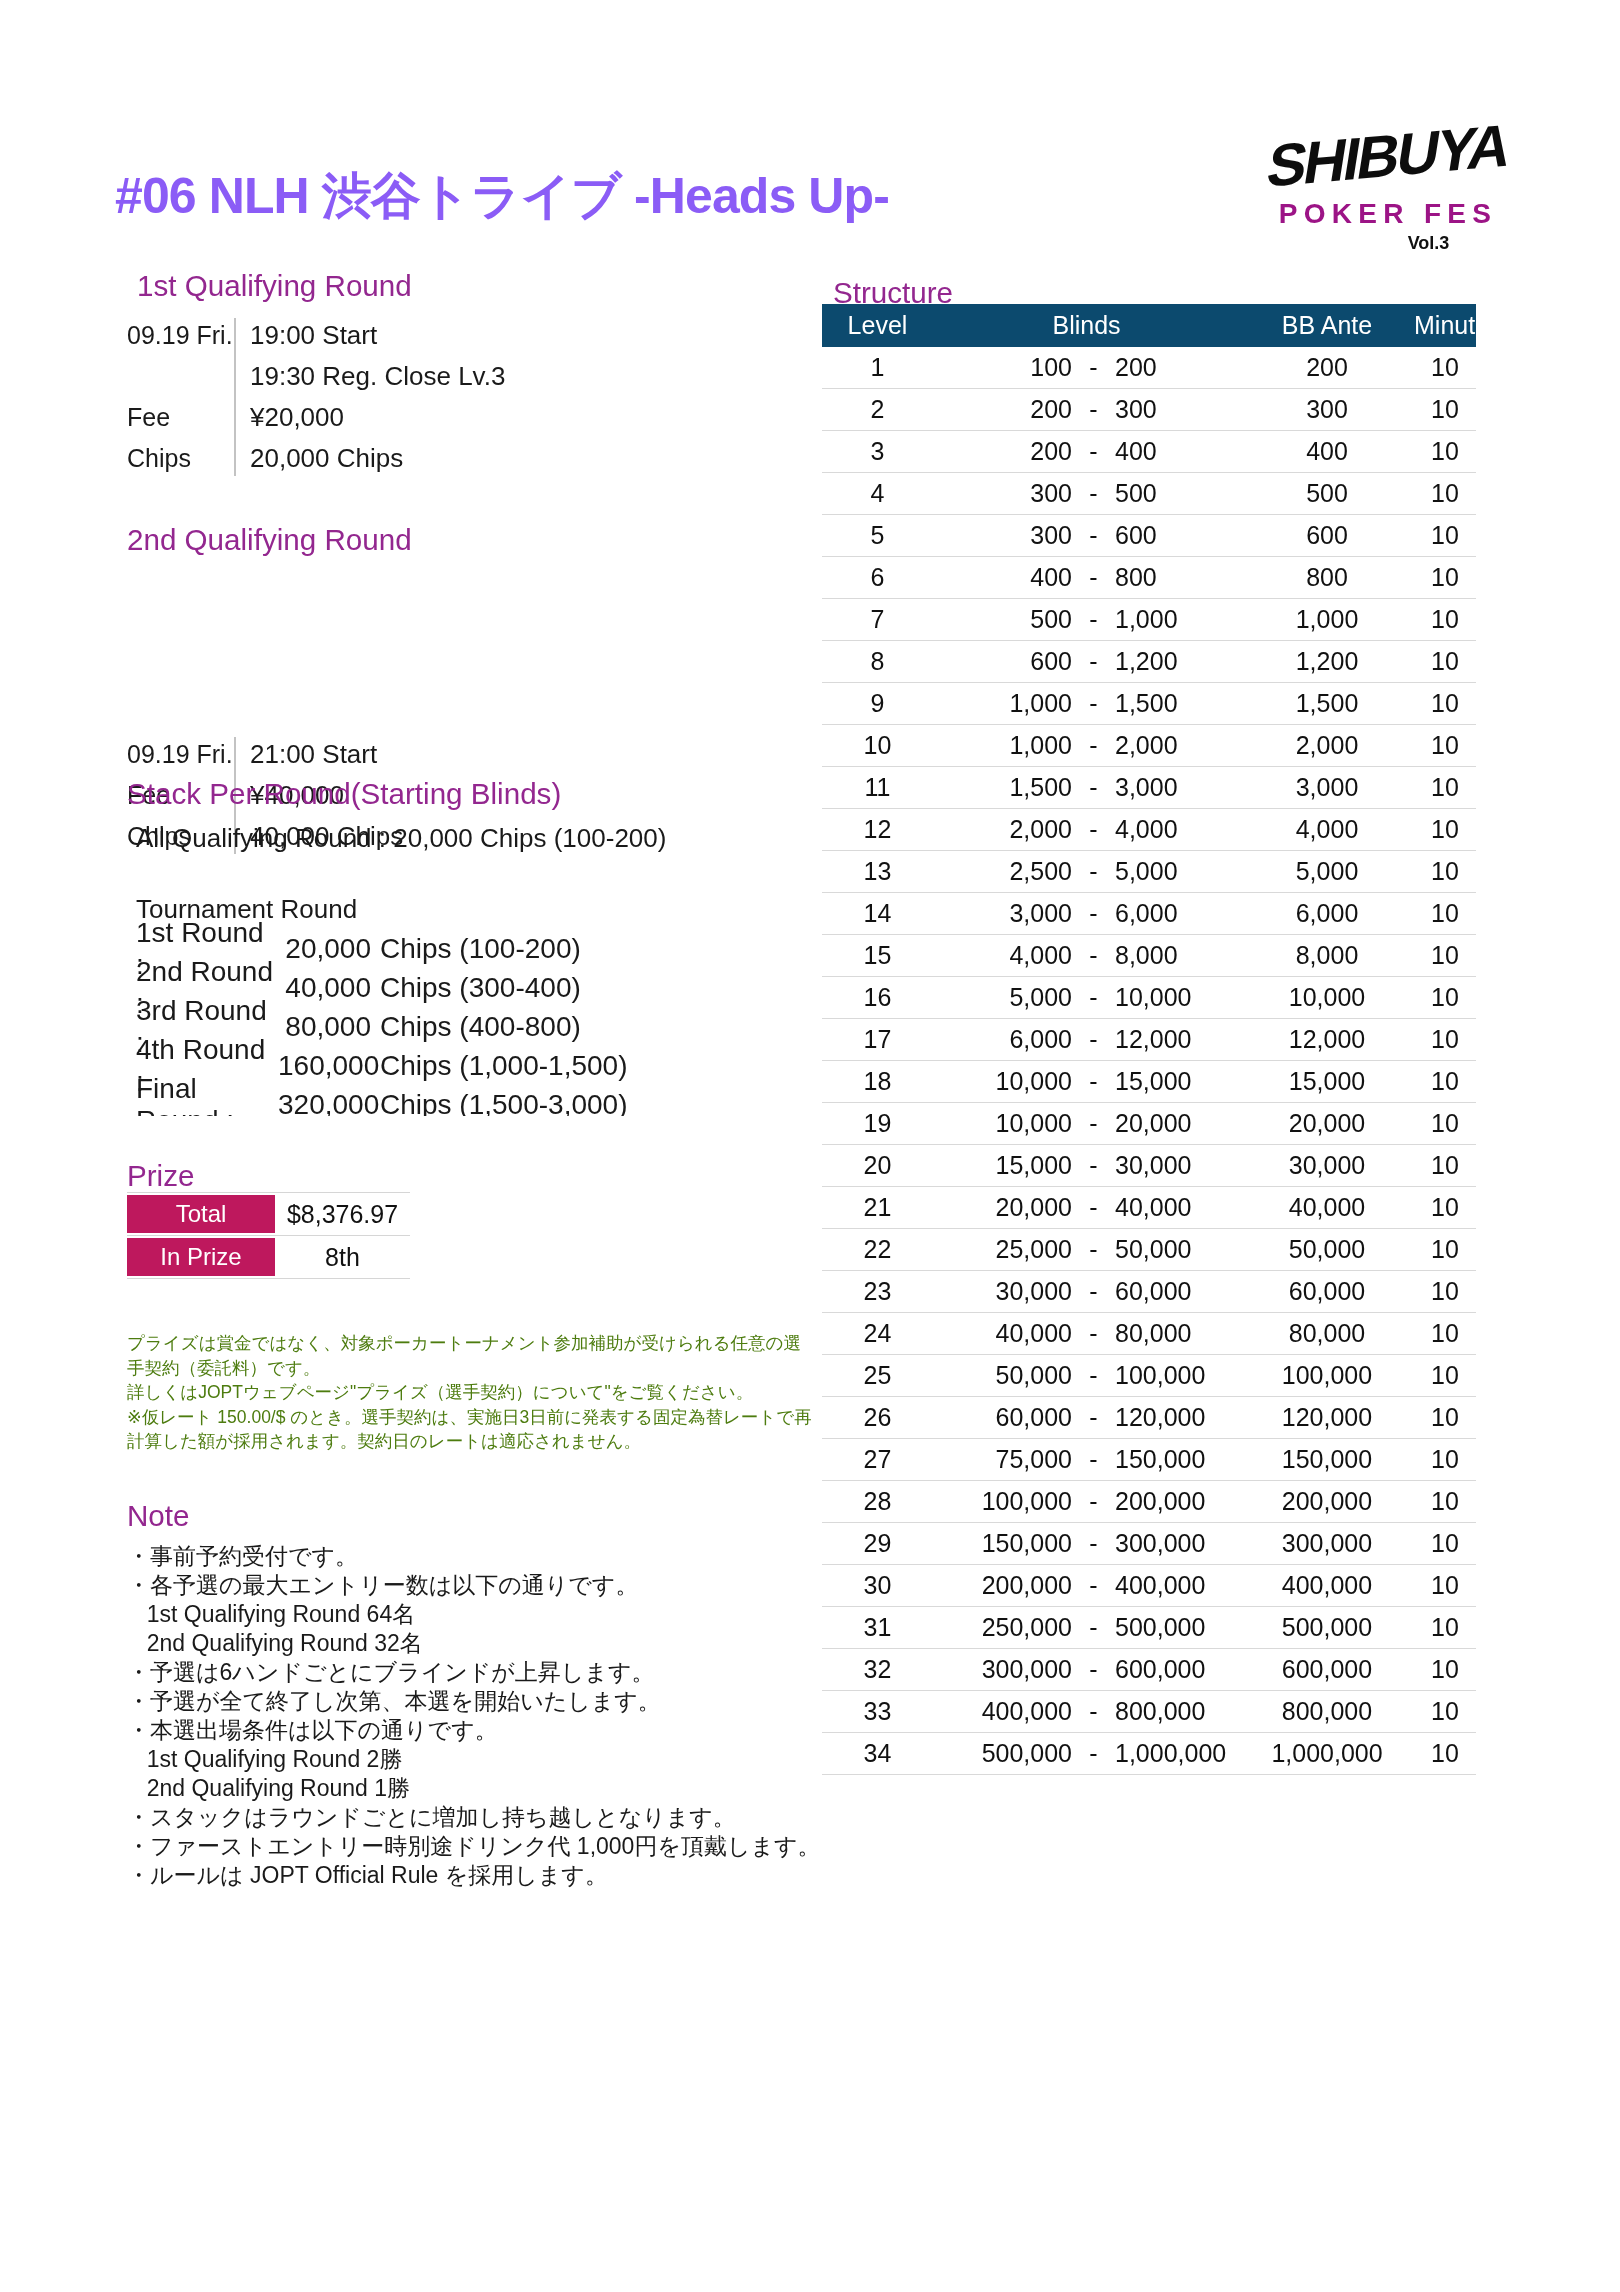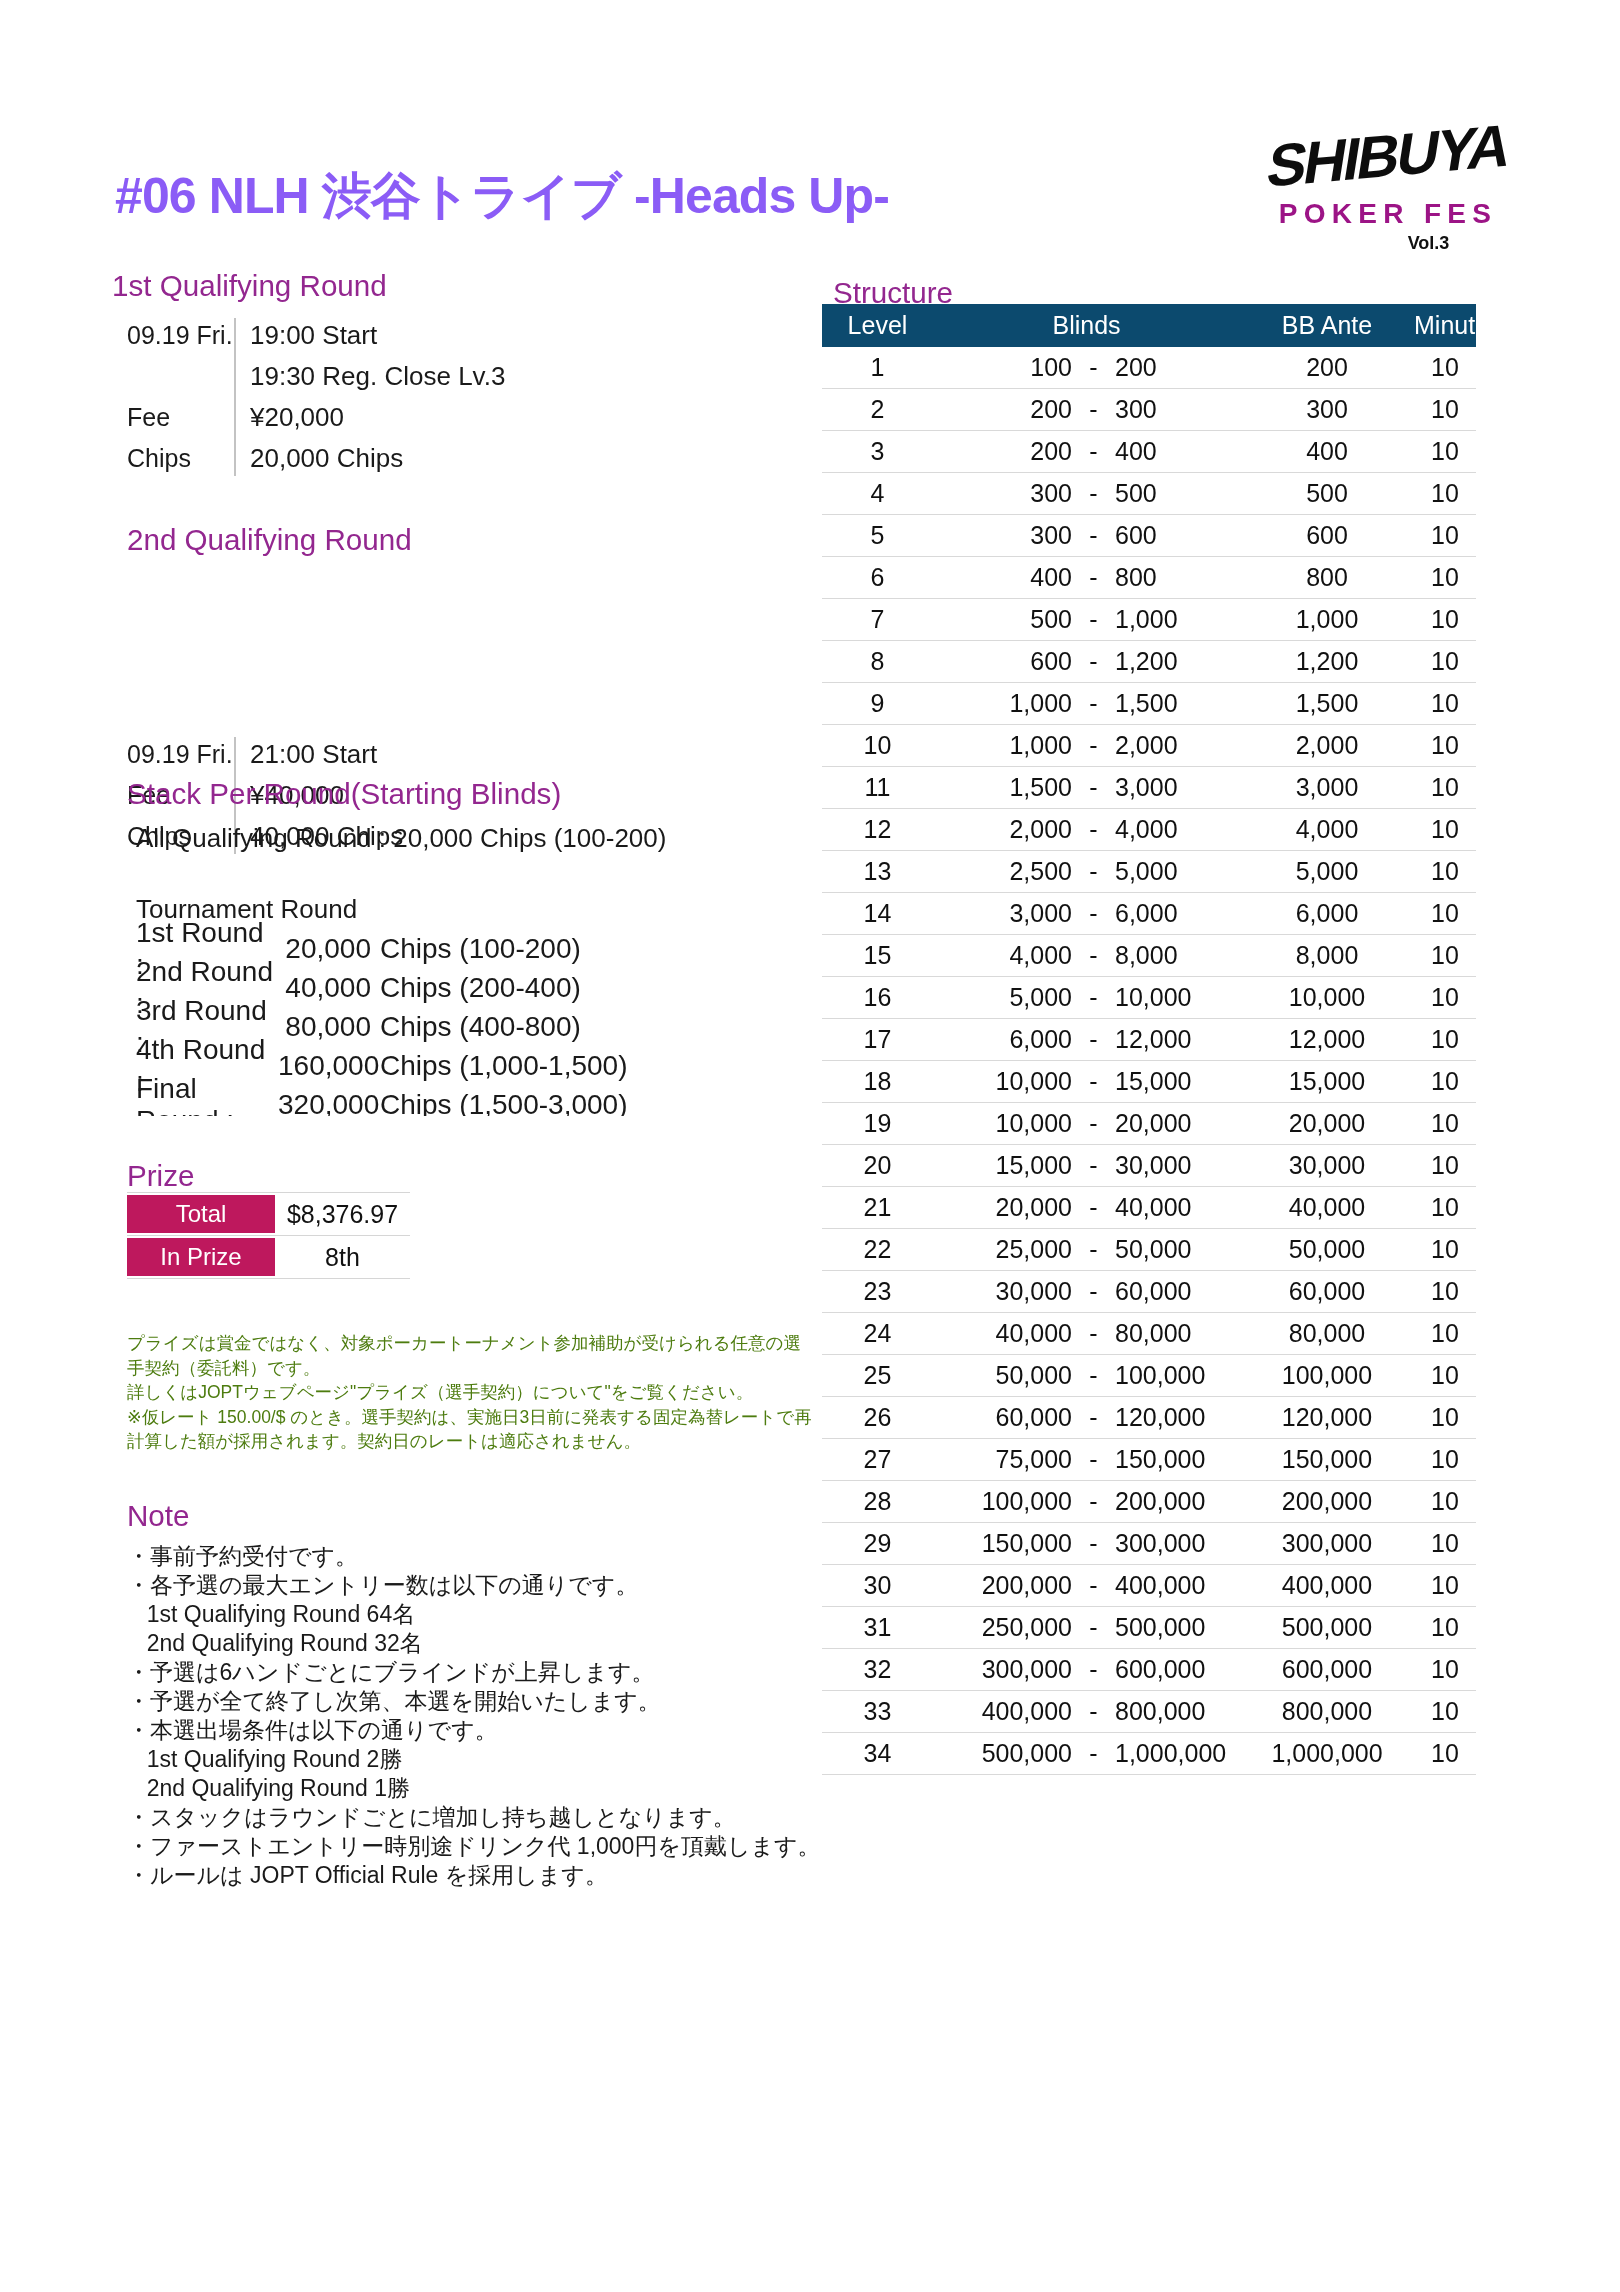--- a/index.html
+++ b/index.html
@@ -32,21 +32,21 @@
 
   
   .info-grid{position:relative;}
   .info-grid::before{
     content:"";position:absolute;left:107px;top:2.7px;bottom:2.7px;width:1.8px;background:#c3c3c3;
   }
   .info-row{display:flex;align-items:center;height:41px;}
   .info-label{width:107px;font-size:25px;}
   .info-value{padding-left:16px;font-size:26px;}
 
-  #q1-heading{left:112px;top:269px;}
+  #q1-heading{left:137px;top:269px;}
   #q1-rows{left:127px;top:315px;width:537px;}
   #q2-heading{left:127px;top:523px;}
   #q2-rows{left:127px;top:570px;width:537px;}
 
   
   #stack-heading{left:127px;top:777px;}
   #stack-body{left:136px;top:819px;width:573px;height:297px;overflow:hidden;}
   .stack-line{font-size:26px;height:39px;display:flex;align-items:center;}
   #stack-all{margin-bottom:32px;}
   .stack-row{display:flex;align-items:center;height:39px;font-size:28px;}
@@ -147,21 +147,21 @@
   <div class="stack-line">Tournament Round</div>
   <div id="stack-rounds">
       <div class="stack-row">
         <span class="stack-label">1st Round :</span>
         <span class="stack-chips">20,000</span>
         <span class="stack-suffix">Chips (100-200)</span>
       </div>
       <div class="stack-row">
         <span class="stack-label">2nd Round :</span>
         <span class="stack-chips">40,000</span>
-        <span class="stack-suffix">Chips (200-400)</span>
+        <span class="stack-suffix">Chips (300-400)</span>
       </div>
       <div class="stack-row">
         <span class="stack-label">3rd Round :</span>
         <span class="stack-chips">80,000</span>
         <span class="stack-suffix">Chips (400-800)</span>
       </div>
       <div class="stack-row">
         <span class="stack-label">4th Round :</span>
         <span class="stack-chips">160,000</span>
         <span class="stack-suffix">Chips (1,000-1,500)</span>

